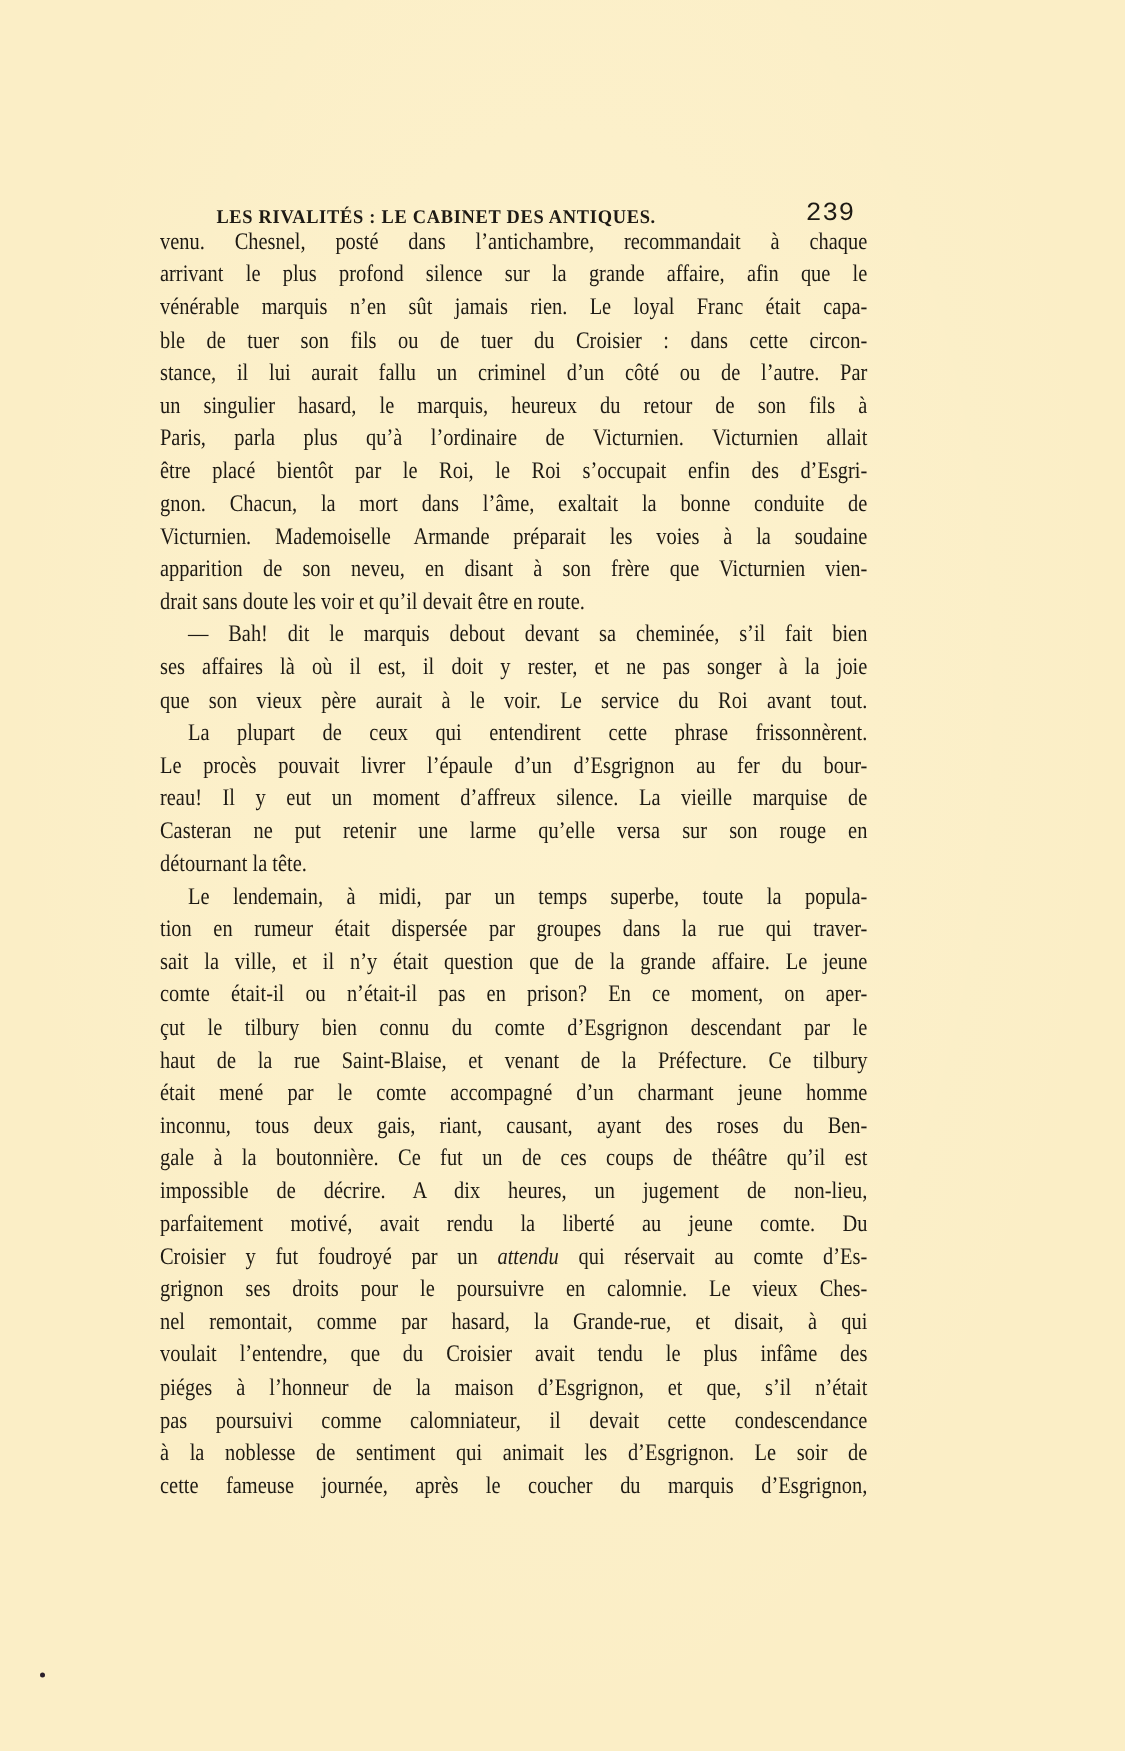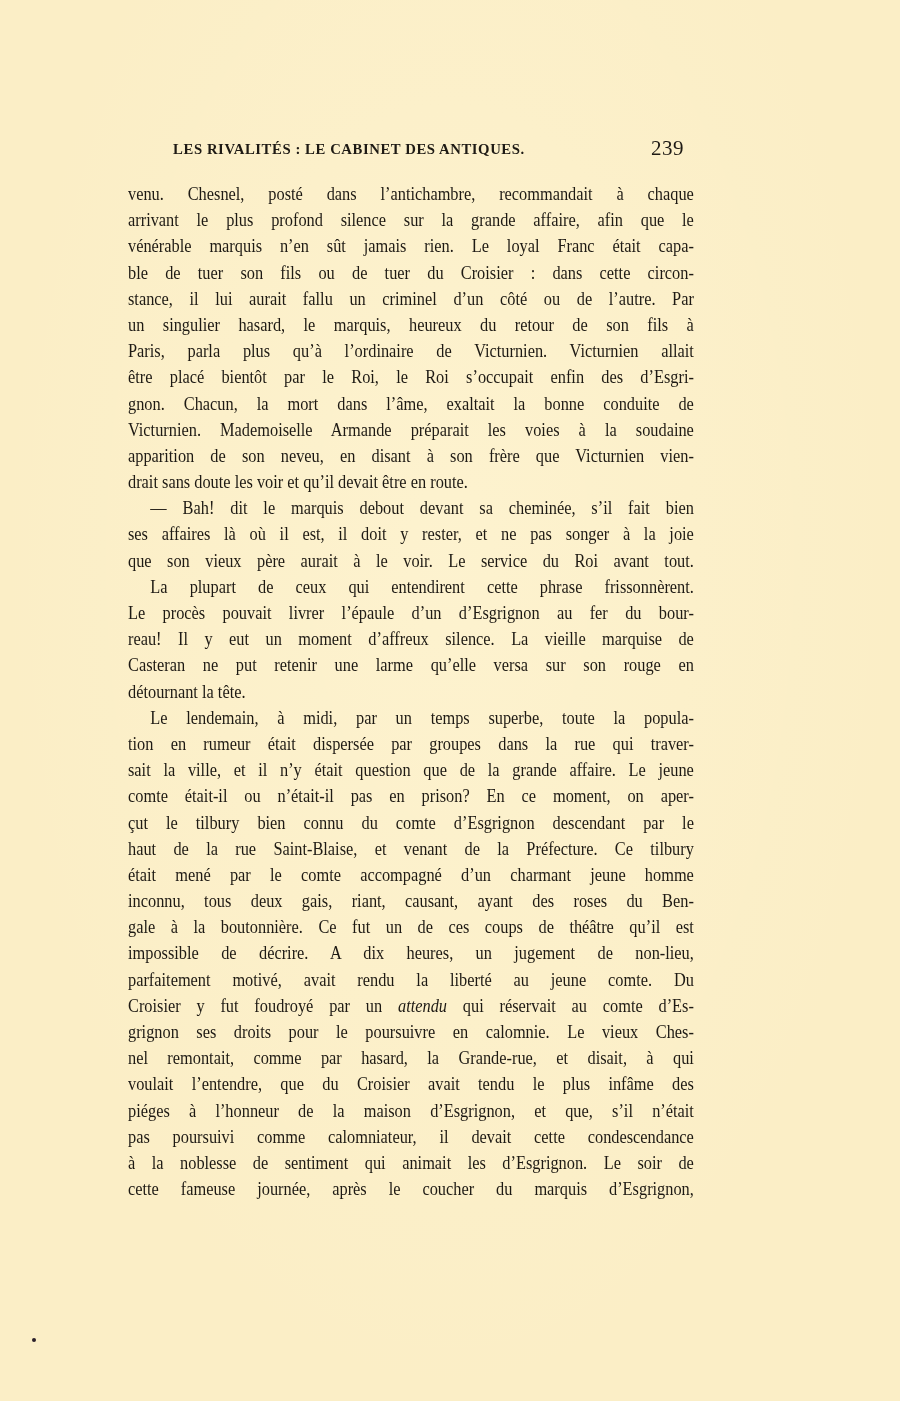--- a/index.html
+++ b/index.html
@@ -14,31 +14,31 @@
     position: absolute; left: 0; top: 0; width: 4px; height: 1401px;
     background: #b9b8b2;
   }
   .page {
     position: absolute; left: 0; top: 0; width: 900px; height: 1401px;
     background:
       radial-gradient(ellipse at 50% 40%, rgba(255,246,214,0.55), rgba(248,232,190,0) 70%),
       #fbeec6;
   }
   .running-head {
-    position: absolute; left: 118px; top: 136px; width: 566px;
-    display: flex; justify-content: space-between; align-items: center;
+    position: absolute; left: 118px; top: 160px; width: 566px;
+    display: flex; justify-content: space-between; align-items: flex-end;
   }
   .running-title {
     padding-left: 58px;
     font-size: 15.5px; font-weight: bold; letter-spacing: 0.6px;
     font-variant: small-caps;
     transform: scaleX(0.95); transform-origin: left;
   }
   .page-number {
-    font-size: 21px; letter-spacing: 0.5px;
+    font-size: 21px; letter-spacing: 0.5px; font-family: Liberation Mono, monospace;
   }
   .text-block {
     position: absolute; left: 128px; top: 181px; width: 566px;
   }
   .line {
     height: 26.2px; line-height: 26.2px;
     font-size: 19px;
     white-space: nowrap;
     text-align: justify; text-align-last: justify;
     transform: scaleX(0.86); transform-origin: left;

